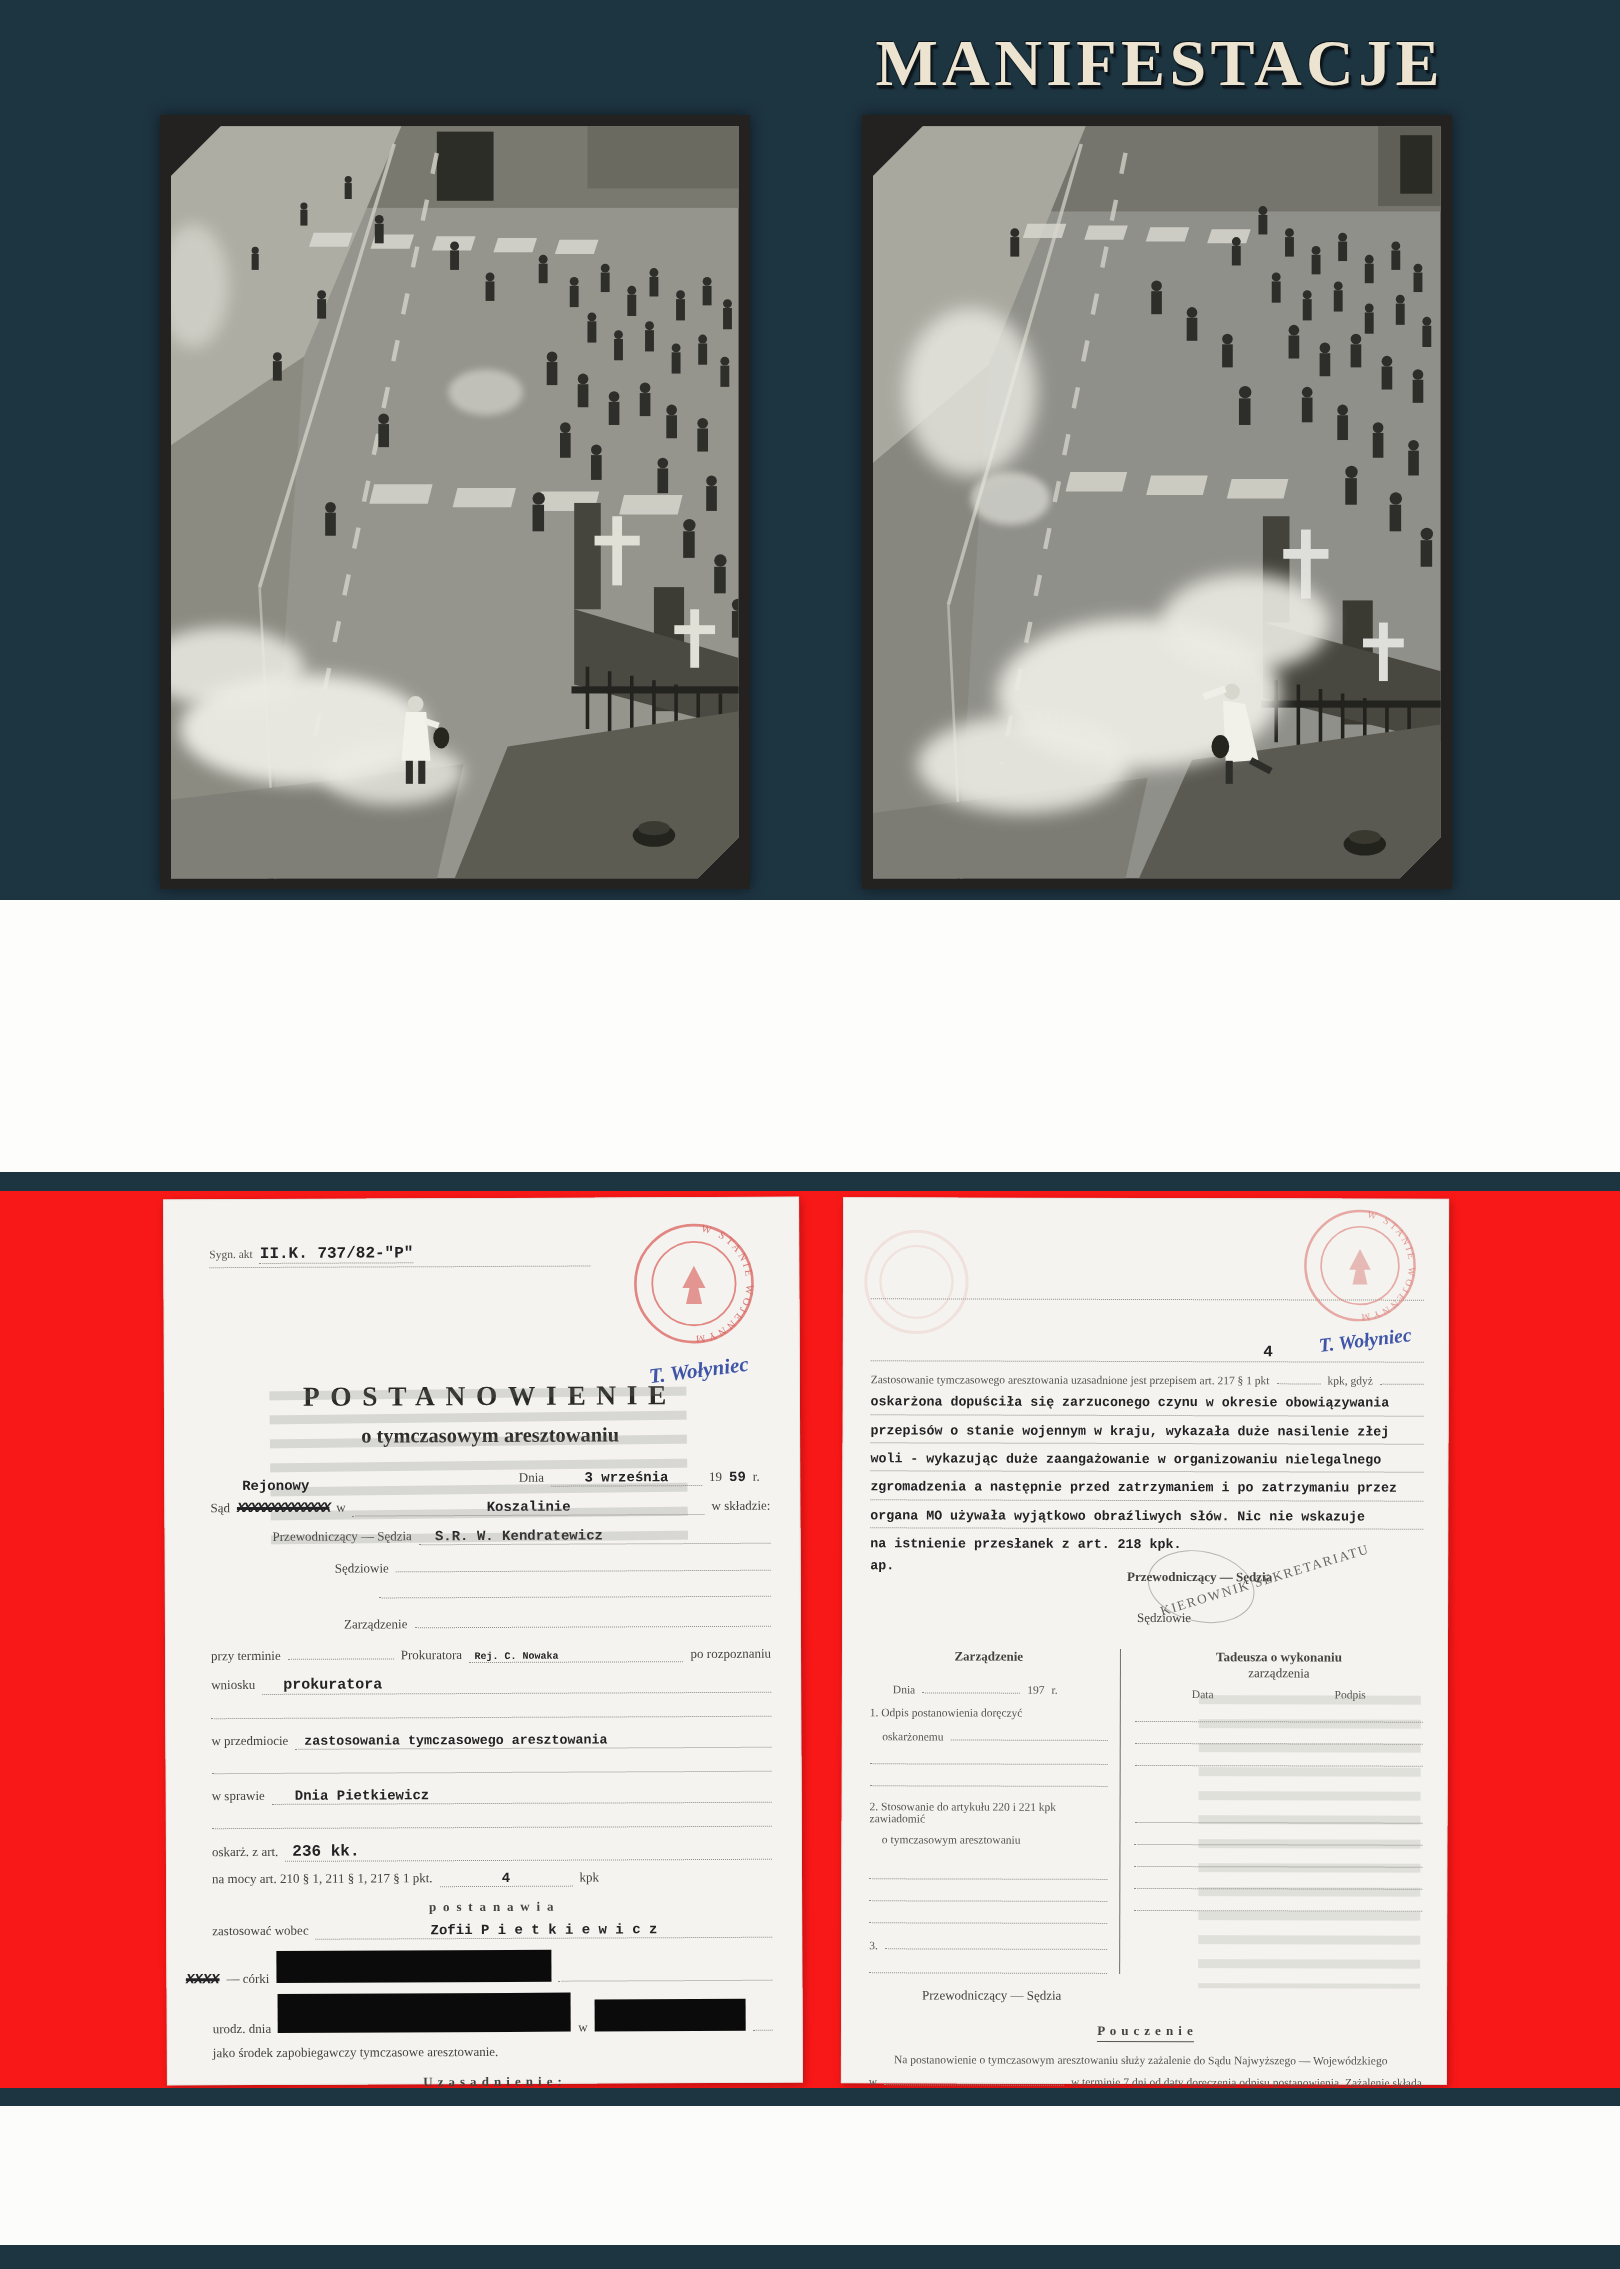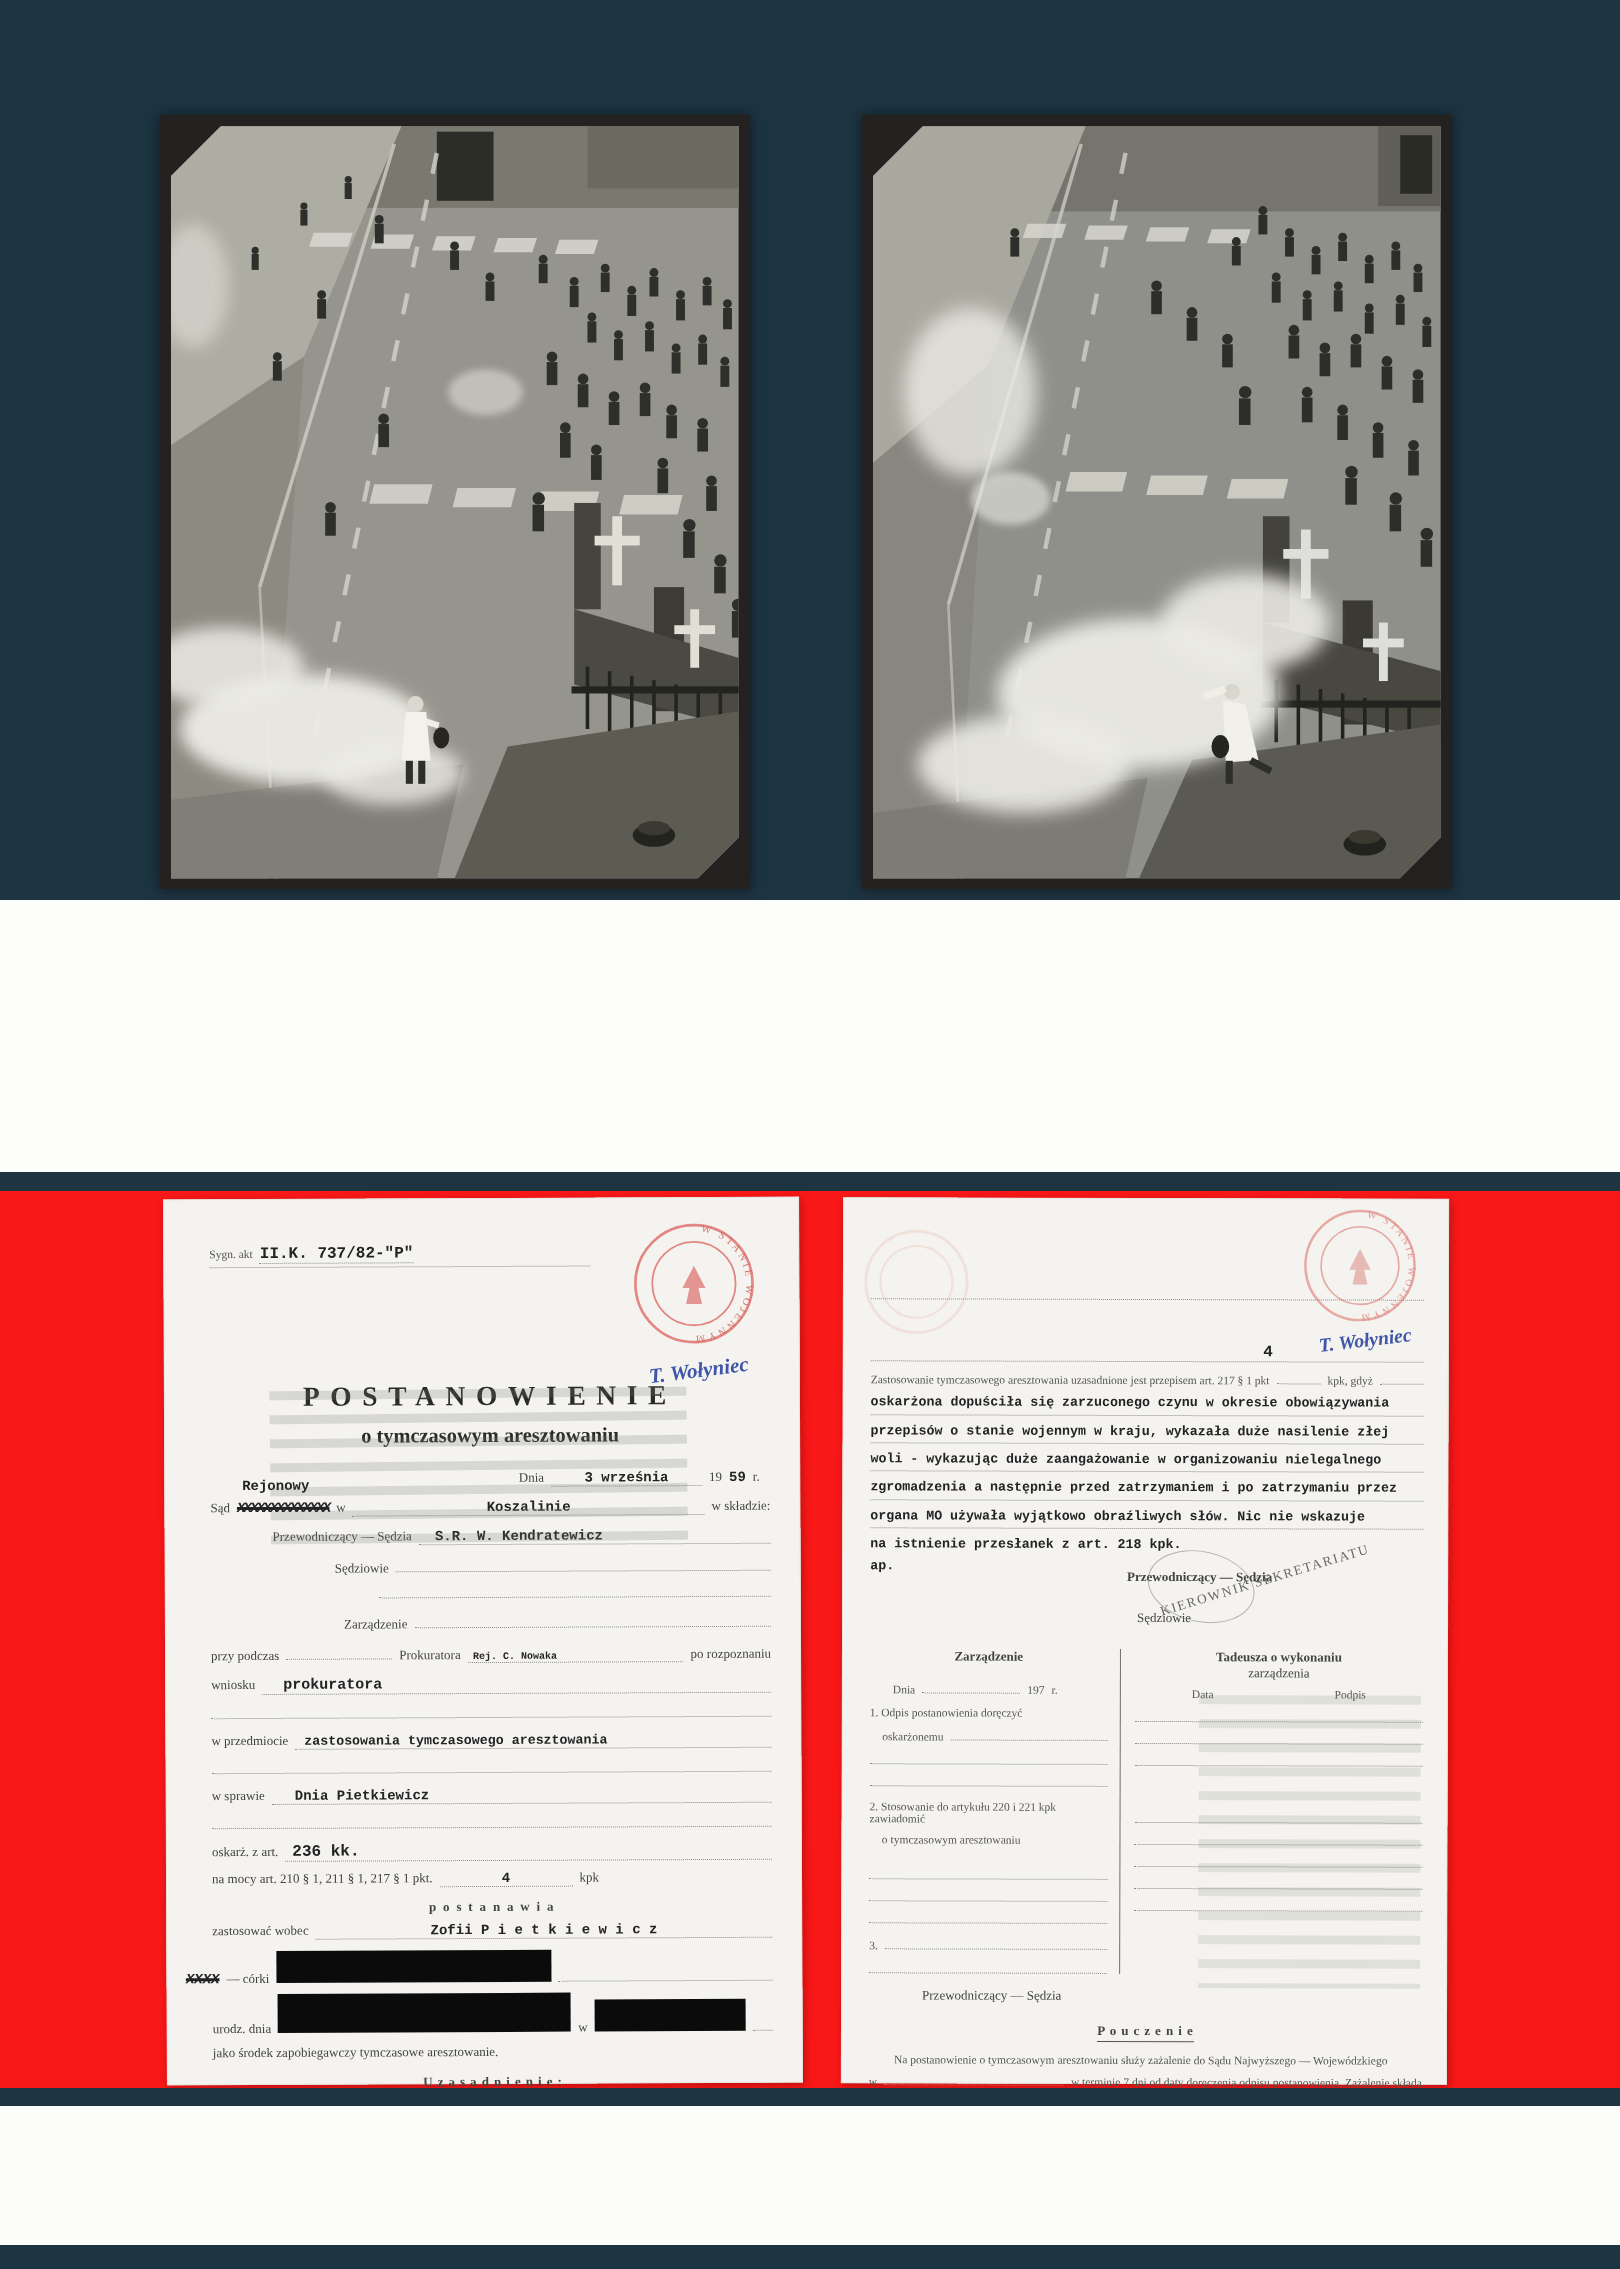--- a/index.html
+++ b/index.html
@@ -67,20 +67,21 @@
   .tbl-r{flex:1;border-left:0.9px solid #6f6f68;padding-left:14px;box-sizing:border-box;}
   .dline{border-bottom:0.9px dotted #8d8d86;height:21px;}
   .uline{border-bottom:0.9px solid #55554f;display:inline-block;padding-bottom:1.8px;}
 </style>
 </head>
 <body>
 
 <div class="page">
 
   <div class="band-top">
+    <div class="main-title">MANIFESTACJE</div>
 
     <div class="photo-card left">
       <svg class="clip-oct" width="568" height="753" viewBox="0 0 641 849" role="img" aria-label="Czarno-białe zdjęcie: manifestacja przed koszalińską katedrą, Zofia Pietkiewicz w białym kostiumie biegnie do zasobnika z gazem łzawiącym">
         <defs>
           <filter id="bl1" x="-50%" y="-50%" width="200%" height="200%">
               <feGaussianBlur stdDeviation="9"></feGaussianBlur>
             </filter>
           <filter id="bl2" x="-50%" y="-50%" width="200%" height="200%">
               <feGaussianBlur stdDeviation="4"></feGaussianBlur>
             </filter>
@@ -445,21 +446,21 @@
       <span class="fill"></span>
     </div>
     <div class="rule" style="margin-left:168px;margin-top:21px;"></div>
 
     <div class="row" style="margin-top:16px;padding-left:133px;">
       <span class="pr">Zarządzenie</span>
       <span class="fill"></span>
     </div>
 
     <div class="row" style="margin-top:14px;">
-      <span class="pr">przy podczas</span>
+      <span class="pr">przy terminie</span>
       <span class="fill" style="max-width:106px;"></span>
       <span class="pr">Prokuratora</span>
       <span class="slot fill" style="justify-content:flex-start;height:auto;padding-left:5.3px;">
         <span class="typed" style="font-size:10px;">Rej. C. Nowaka</span>
         </span>
       <span class="pr">po rozpoznaniu</span>
     </div>
 
     <div class="row" style="margin-top:12.4px;">
       <span class="pr">wniosku</span>

